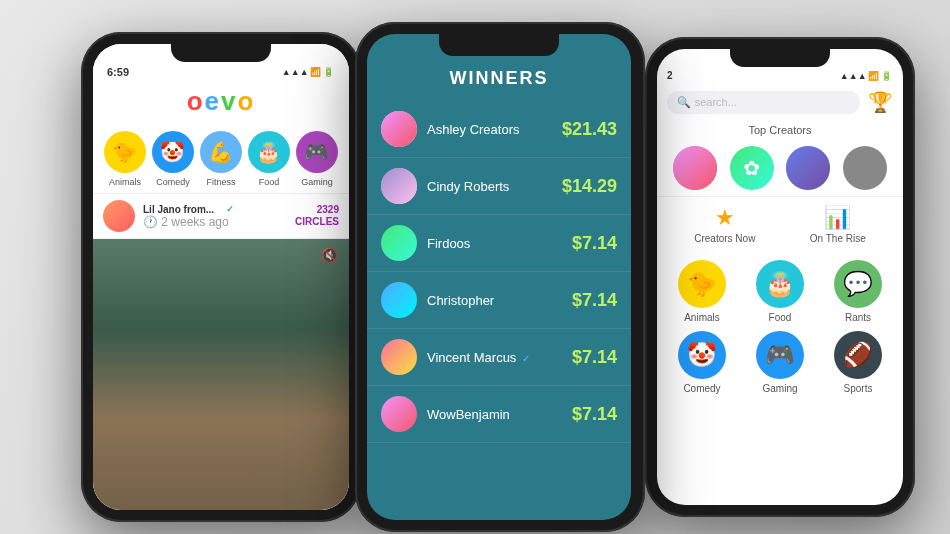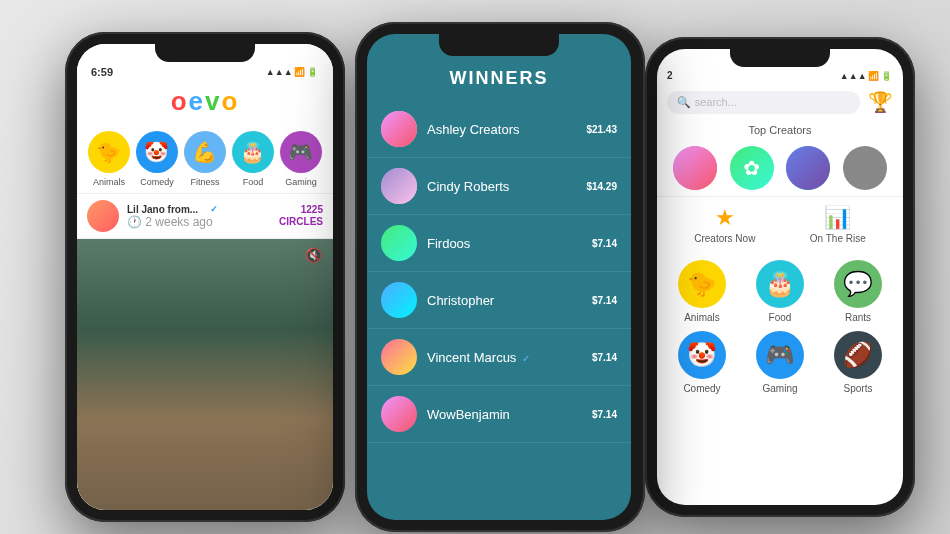--- a/index.html
+++ b/index.html
@@ -36,21 +36,21 @@
     .phone-screen {
       overflow: hidden;
       border-radius: 28px;
       background: white;
     }
 
     
     .phone-left {
       width: 280px;
       height: 490px;
-      left: 40px;
+      left: 56px;
       top: 20px;
       z-index: 1;
     }
     .phone-left .phone-screen {
       width: 256px;
       height: 466px;
       margin: 12px;
     }
 
     
@@ -271,22 +271,22 @@
     }
 
     .winner-name {
       flex: 1;
       color: white;
       font-size: 13px;
       font-weight: 500;
     }
 
     .winner-amount {
-      color: #ffffff;
-      font-size: 10px;
+      color: #bef264;
+      font-size: 18px;
       font-weight: 600;
     }
 
     
     .av-pink { background: linear-gradient(135deg, #ff9a9e, #fad0c4); }
     .av-purple { background: linear-gradient(135deg, #a18cd1, #fbc2eb); }
 
     .verified-blue {
       color: #64B5F6;
       font-size: 10px;
@@ -473,21 +473,21 @@
             <div class="user-name-row">
               <span>Lil Jano from...</span>
               <span class="verified-badge">✓</span>
             </div>
             <div class="user-time">
               <span>🕐</span>
               <span>2 weeks ago</span>
             </div>
           </div>
           <div class="circles-count">
-            <div>1225</div>
+            <div>2329</div>
             <div>CIRCLES</div>
           </div>
         </div>
 
         <div class="video-thumbnail">
           <div class="video-selfie">
 
             <div style="position:absolute;top:0;left:0;width:100%;height:100%;background:linear-gradient(180deg,#6B8E6B 0%,#8B7355 40%,#5a6a5a 70%,#3a4a3a 100%);"></div>
 
           </div>

